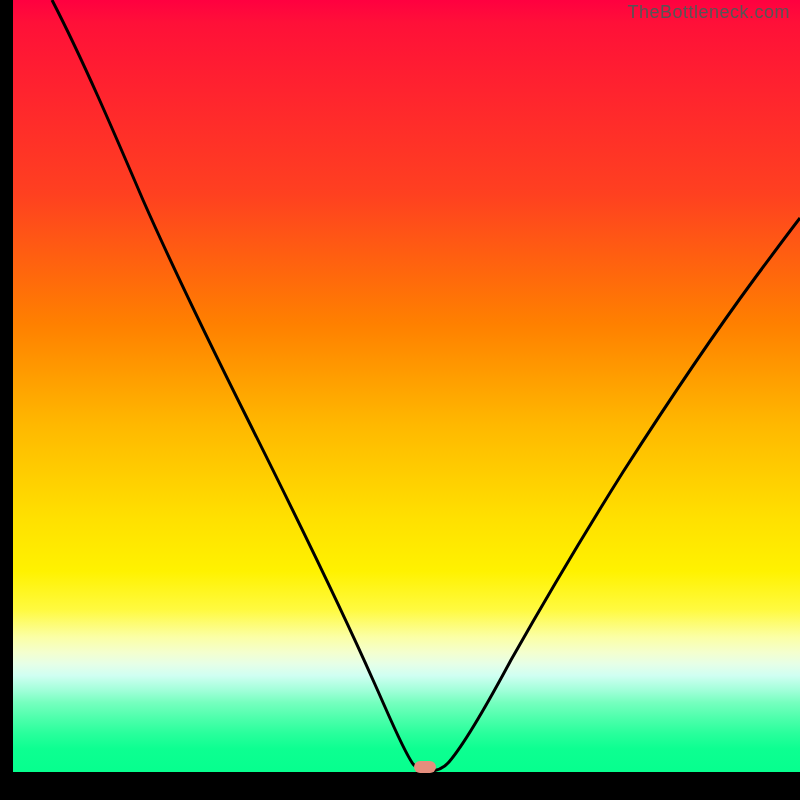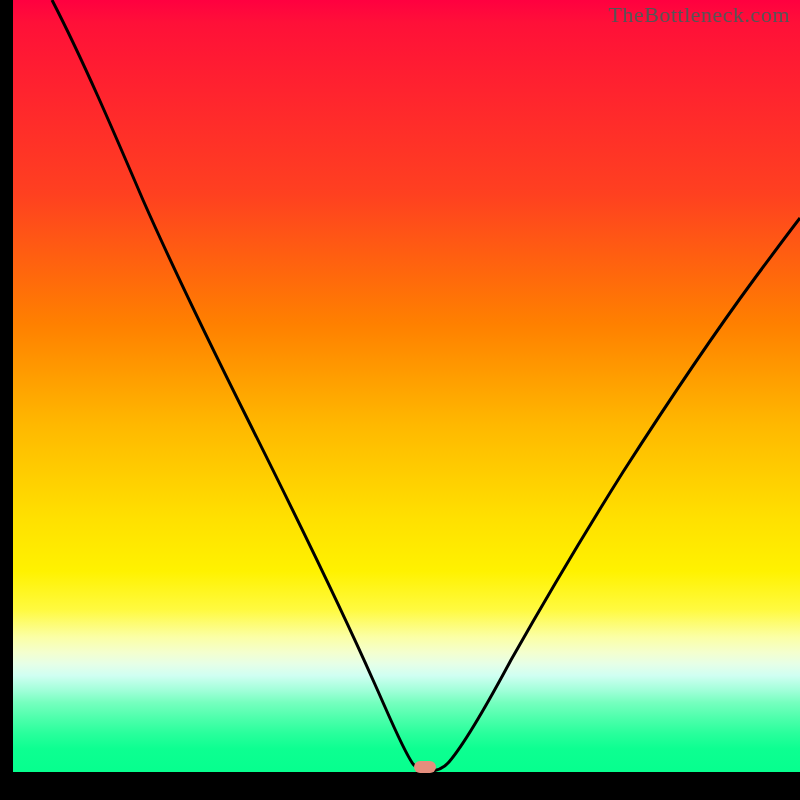--- a/index.html
+++ b/index.html
@@ -66,22 +66,22 @@
     top: 0;
     width: 13px;
     height: 800px;
     background: #000;
   }
   .watermark {
     position: absolute;
     top: 2px;
     right: 10px;
     color: #555;
-    font-family: Liberation Serif, serif;
-    font-size: 22px;
+    font-family: Liberation Sans, sans-serif;
+    font-size: 18px;
     letter-spacing: 0.5px;
   }
   svg.curve {
     position: absolute;
     left: 0;
     top: 0;
   }
   .marker {
     position: absolute;
     width: 22px;

